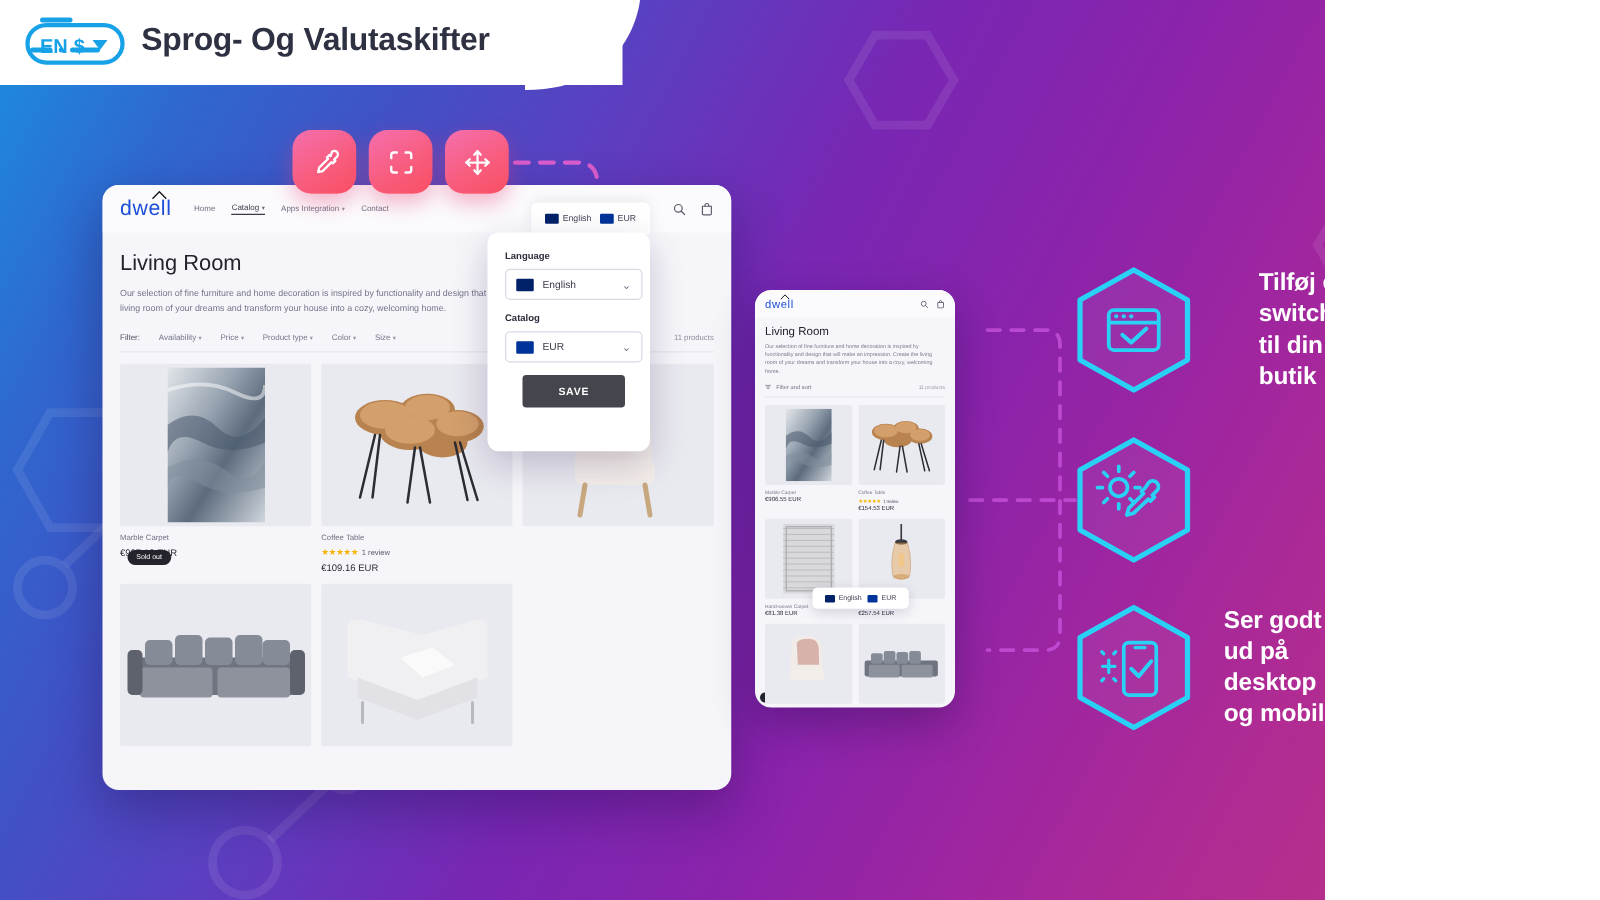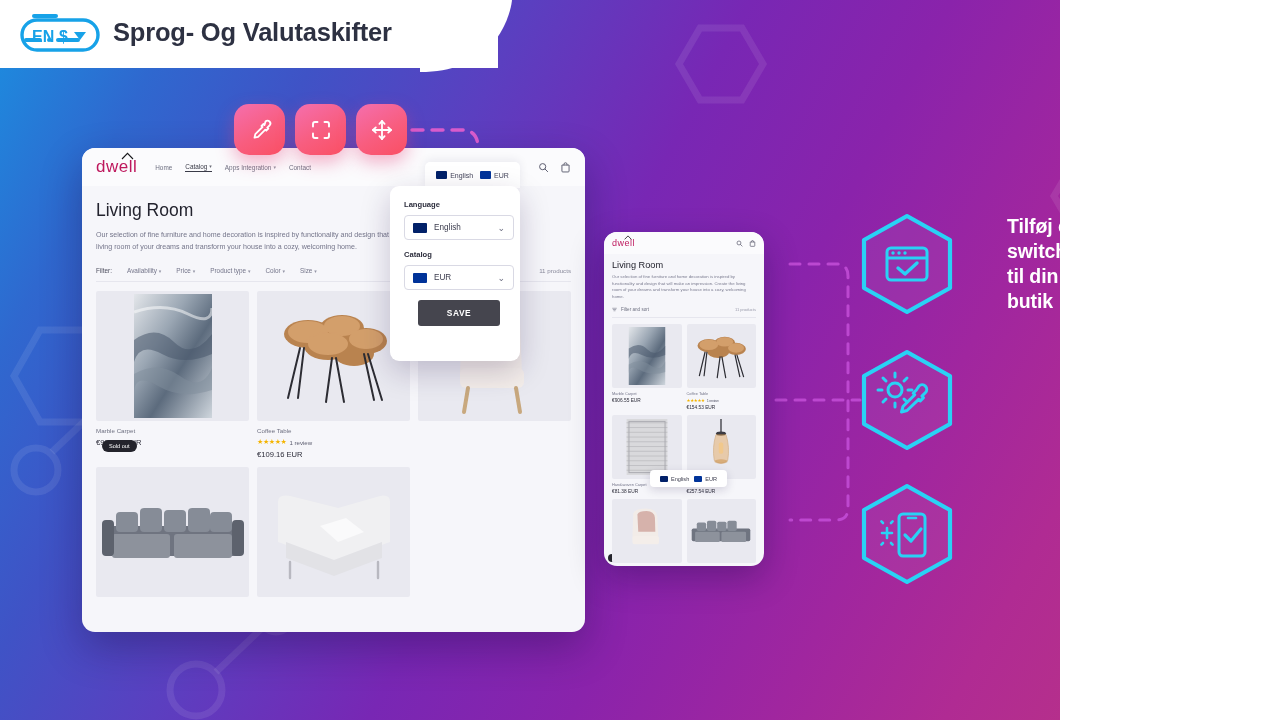--- a/index.html
+++ b/index.html
@@ -59,21 +59,21 @@
     box-shadow: 0 16px 42px rgba(20,10,60,.33);
     overflow: hidden;
     z-index: 20;
   }
   #dt-nav {
     height: 38px; background: #fbfbfd;
     display: flex; align-items: center; padding: 0 14px;
     position: relative;
   }
   .dwell-logo {
-    font-size: 17px; color: #be185d; letter-spacing: .5px;
+    font-size: 17px; color: #1d4ed8; letter-spacing: .5px;
     font-family: "Liberation Sans", sans-serif; position: relative;
   }
   .dwell-roof {
     position: absolute; right: 3px; top: -5px; width: 13px; height: 8px;
   }
   #dt-menu { display: flex; gap: 13px; margin-left: 18px; align-items: center; }
   #dt-menu .mi {
     font-size: 6.4px; color: #6f7182; white-space: nowrap;
     display: flex; align-items: center; gap: 2px;
   }
@@ -656,15 +656,16 @@
         <polygon points="52,4 95,28 95,76 52,100 9,76 9,28" fill="rgba(255,255,255,.055)" stroke="#29d2f5" stroke-width="4.2" stroke-linejoin="round"></polygon>
         <rect x="44" y="32" width="26" height="42" rx="4" fill="none" stroke="#29d2f5" stroke-width="3"></rect>
         <path d="M53 36h8" stroke="#29d2f5" stroke-width="2.6" stroke-linecap="round"></path>
         <path d="M50 53 L56 59 L66 47" fill="none" stroke="#29d2f5" stroke-width="3.2" stroke-linecap="round" stroke-linejoin="round"></path>
         <g stroke="#29d2f5" stroke-width="2.6" stroke-linecap="round">
           <path d="M32 46v10M27 51h10"></path>
           <path d="M28 41l-1.6-1.6M36 41l1.6-1.6M28 61l-1.6 1.6M36 61l1.6 1.6"></path>
         </g>
       </svg>
     </div>
+    <div class="feat-text">Ser godt ud på desktop og mobil</div>
   </div>
 
 </div>
 
 </body></html>

